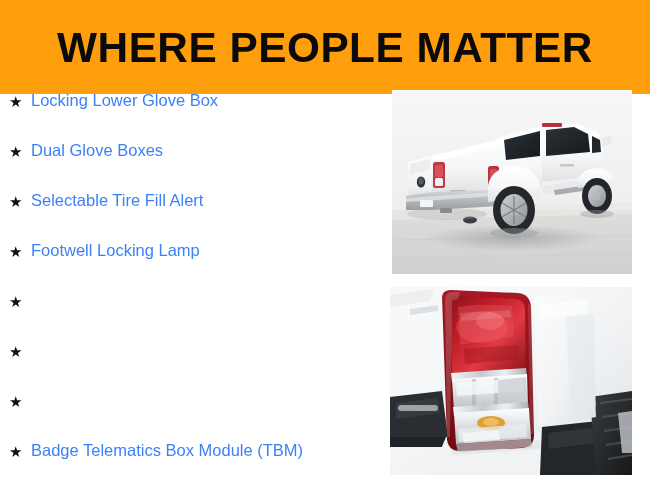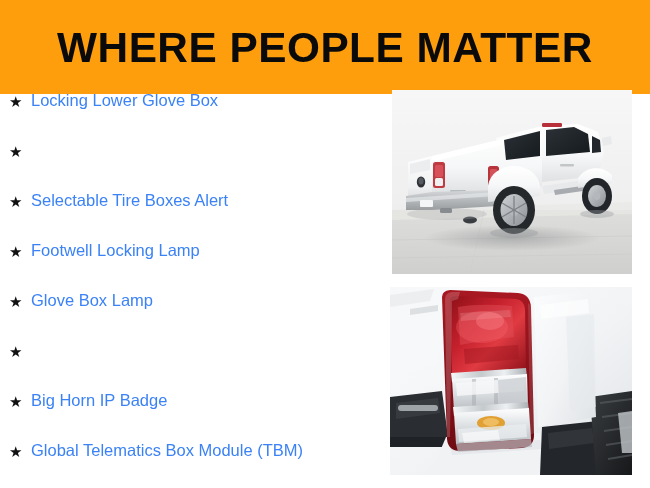--- a/index.html
+++ b/index.html
@@ -112,43 +112,42 @@
 
 <div class="content">
 
   <ul class="feature-list">
     <li class="feature-item">
       <span class="bullet-star">★</span>
       <span class="feature-label">Locking Lower Glove Box</span>
     </li>
     <li class="feature-item">
       <span class="bullet-star">★</span>
-    </li>
-    <li class="feature-item">
-      <span class="bullet-star">★</span>
-      <span class="feature-label">Selectable Tire Boxes Alert</span>
+      <span class="feature-label">Dual Glove Boxes</span>
+    </li>
+    <li class="feature-item">
+      <span class="bullet-star">★</span>
+      <span class="feature-label">Selectable Tire Fill Alert</span>
     </li>
     <li class="feature-item">
       <span class="bullet-star">★</span>
       <span class="feature-label">Footwell Locking Lamp</span>
     </li>
     <li class="feature-item">
       <span class="bullet-star">★</span>
-      <span class="feature-label">Glove Box Lamp</span>
-    </li>
-    <li class="feature-item">
-      <span class="bullet-star">★</span>
-    </li>
-    <li class="feature-item">
-      <span class="bullet-star">★</span>
-      <span class="feature-label">Big Horn IP Badge</span>
-    </li>
-    <li class="feature-item">
-      <span class="bullet-star">★</span>
-      <span class="feature-label">Global Telematics Box Module (TBM)</span>
+    </li>
+    <li class="feature-item">
+      <span class="bullet-star">★</span>
+    </li>
+    <li class="feature-item">
+      <span class="bullet-star">★</span>
+    </li>
+    <li class="feature-item">
+      <span class="bullet-star">★</span>
+      <span class="feature-label">Badge Telematics Box Module (TBM)</span>
     </li>
   </ul>
 
   <div class="photo photo-truck">
     <svg width="240" height="184" viewBox="0 0 240 184" xmlns="http://www.w3.org/2000/svg">
       <defs>
         <linearGradient id="bgGrad" x1="0" y1="0" x2="0" y2="1">
           <stop offset="0%" stop-color="#f7f7f7"></stop>
           <stop offset="60%" stop-color="#efefef"></stop>
           <stop offset="100%" stop-color="#e4e4e3"></stop>

